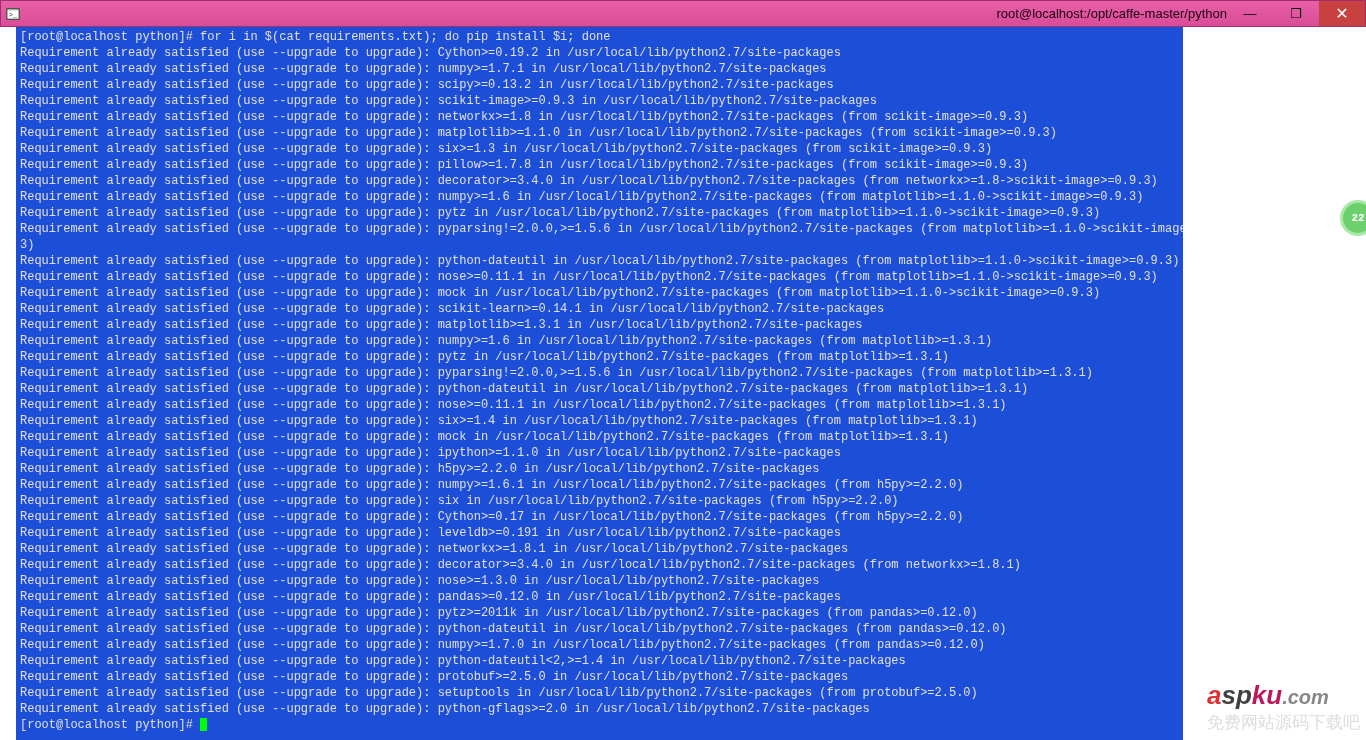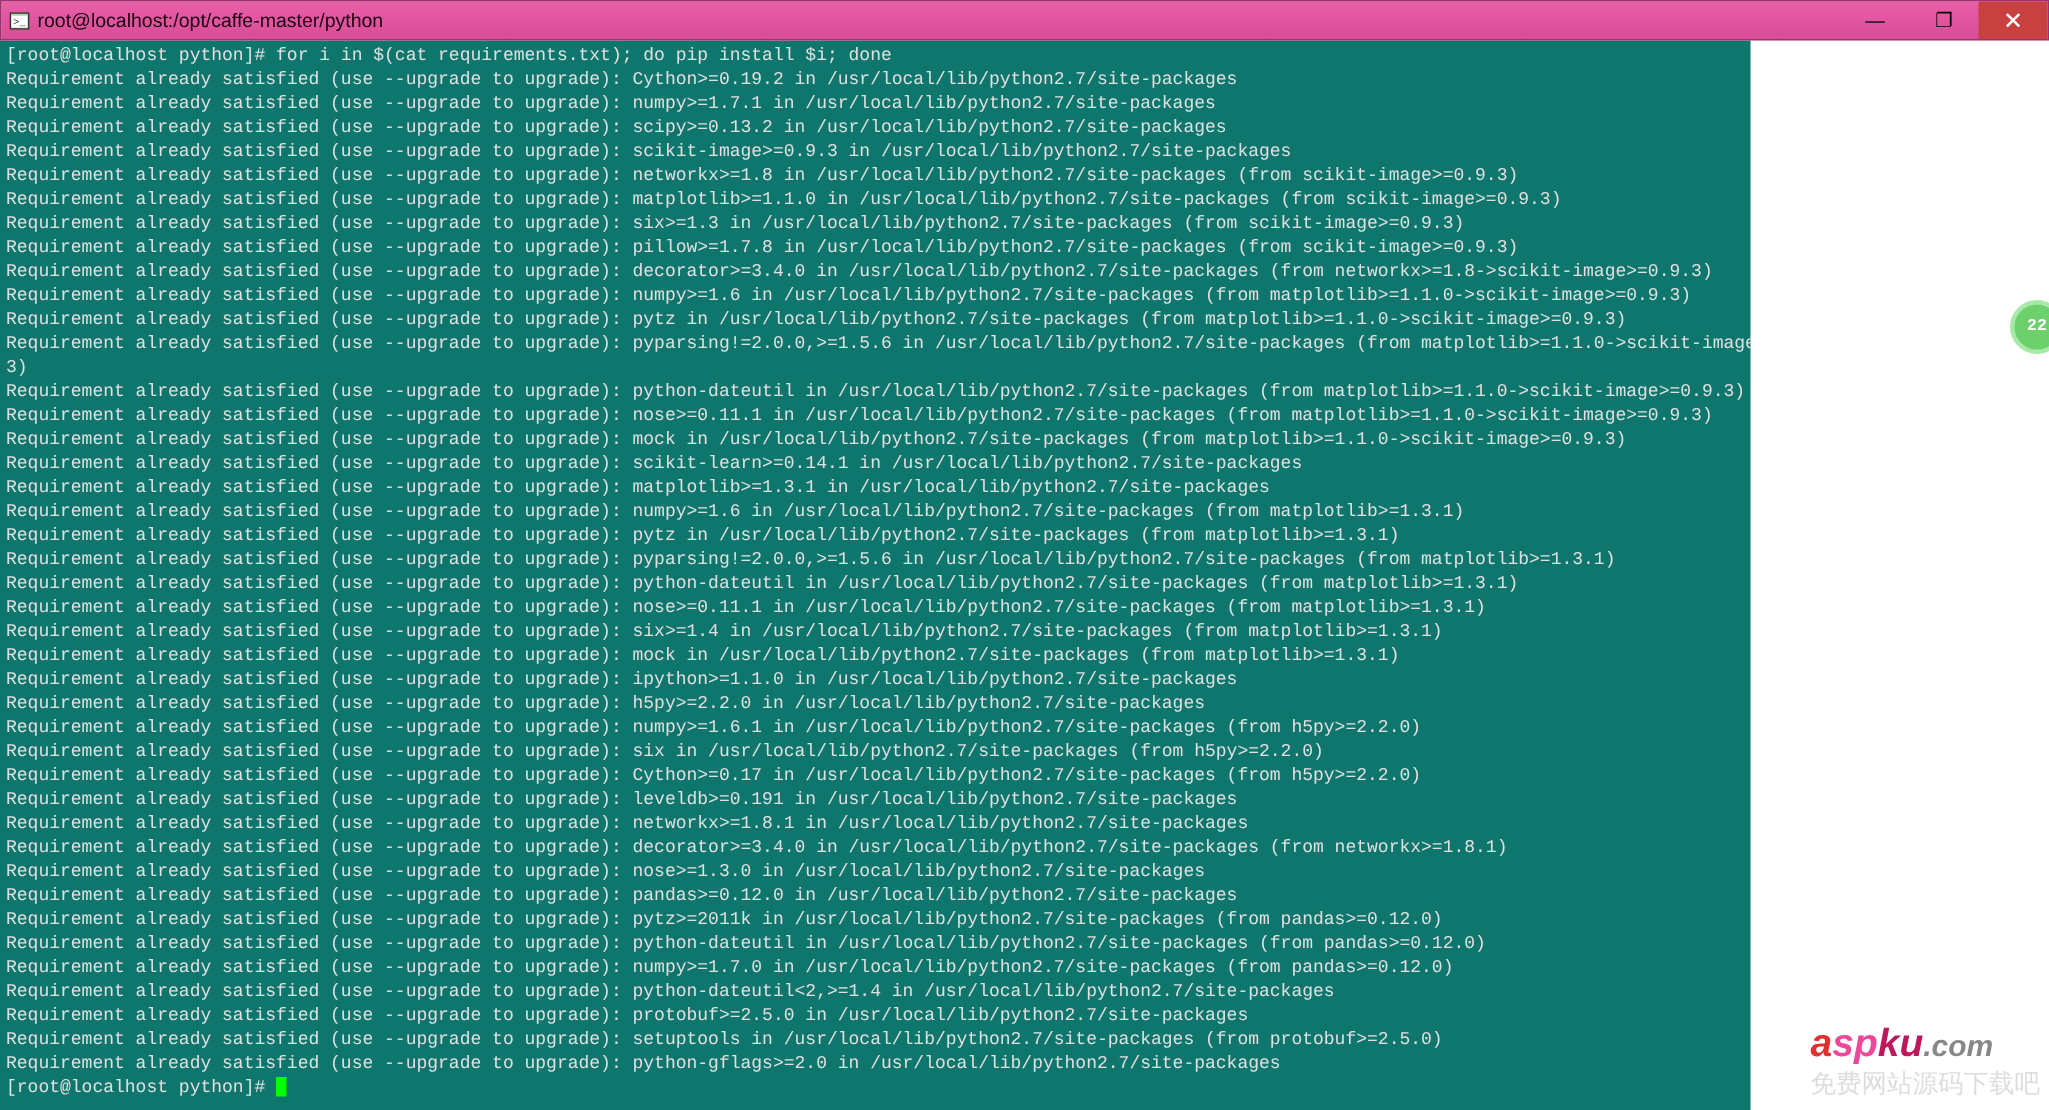--- a/index.html
+++ b/index.html
@@ -3,45 +3,45 @@
 <meta charset="utf-8">
 <style>
   * { margin:0; padding:0; box-sizing:border-box; }
   html,body { width:1366px; height:740px; font-family:"Consolas","Courier New",monospace; font-size:13px; }
   .titlebar {
     height:27px; background:linear-gradient(#e85fa8,#d94c97);
     display:flex; align-items:center; color:#300018; border:1px solid #a02f6e;
     position:relative;
   }
   .titlebar .icon { width:24px; display:flex; align-items:center; justify-content:center; }
-  .titlebar .title { flex:1; text-align:left; font-size:13px; font-family:"Segoe UI",sans-serif; color:#1c0010; }
+  .titlebar .title { flex:1; text-align:right; font-size:13px; font-family:"Segoe UI",sans-serif; color:#1c0010; }
   .winbtns { display:flex; height:100%; }
   .winbtn { width:46px; display:flex; align-items:center; justify-content:center; cursor:pointer; font-family:sans-serif; font-size:13px;}
   .winbtn.min { color:#000; }
   .winbtn.max { color:#000; }
   .winbtn.close { background:#c94040; color:#fff; font-size:16px;}
   .term {
-    background:#0f766e; color:#e0e0e0; width:1167px; height:713px;
+    background:#1d4ed8; color:#e0e0e0; width:1167px; height:713px;
     padding:2px 4px; white-space:pre; overflow:hidden;
-    line-height:16px; font-size:12px; letter-spacing:0;
+    line-height:16px; font-size:12px; letter-spacing:0;margin-left:16px;
   }
   .term .ln { display:block; white-space:pre; }
   .cursor { display:inline-block; width:7px; height:13px; background:#00ff00; vertical-align:middle;}
   .badge {
     position:absolute; right:-10px; top:200px; width:36px; height:36px; border-radius:50%;
     background:#6cd06c; color:#fff; display:flex; align-items:center; justify-content:center;
     font-size:11px; font-weight:bold; border:3px solid #a8e8a8; z-index:10;
   }
   .watermark {
     position:absolute; right:6px; bottom:6px; z-index:10;
     font-family:Arial,sans-serif; font-style:italic; font-weight:bold;
   }
   .watermark .big { font-size:26px; }
   .watermark .r1 { color:#e03030; }
-  .watermark .r2 { color:#ec4899; }
+  .watermark .r2 { color:#404040; }
   .watermark .r3 { color:#be185d; }
   .watermark .r4 { color:#888; font-size:20px;}
   .watermark .sub { color:#ddd; font-size:17px; font-style:normal; font-weight:normal; display:block; text-align:right;}
   .shell-icon { width:14px;height:14px; }
 </style>
 </head>
 <body>
 
 <div class="titlebar">
   <div class="icon">

